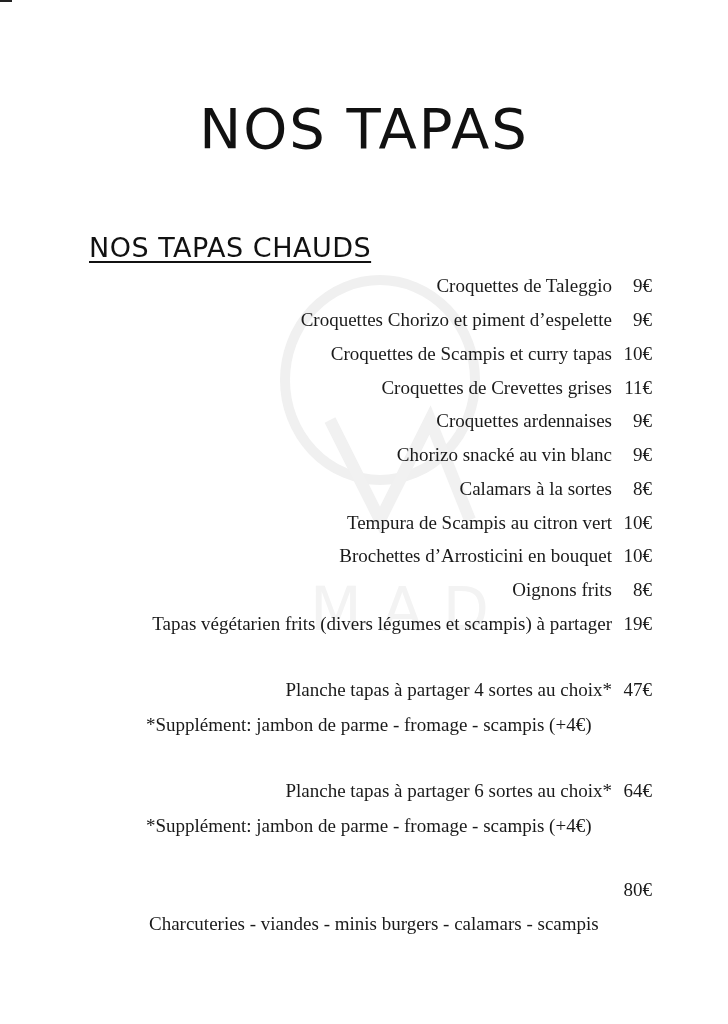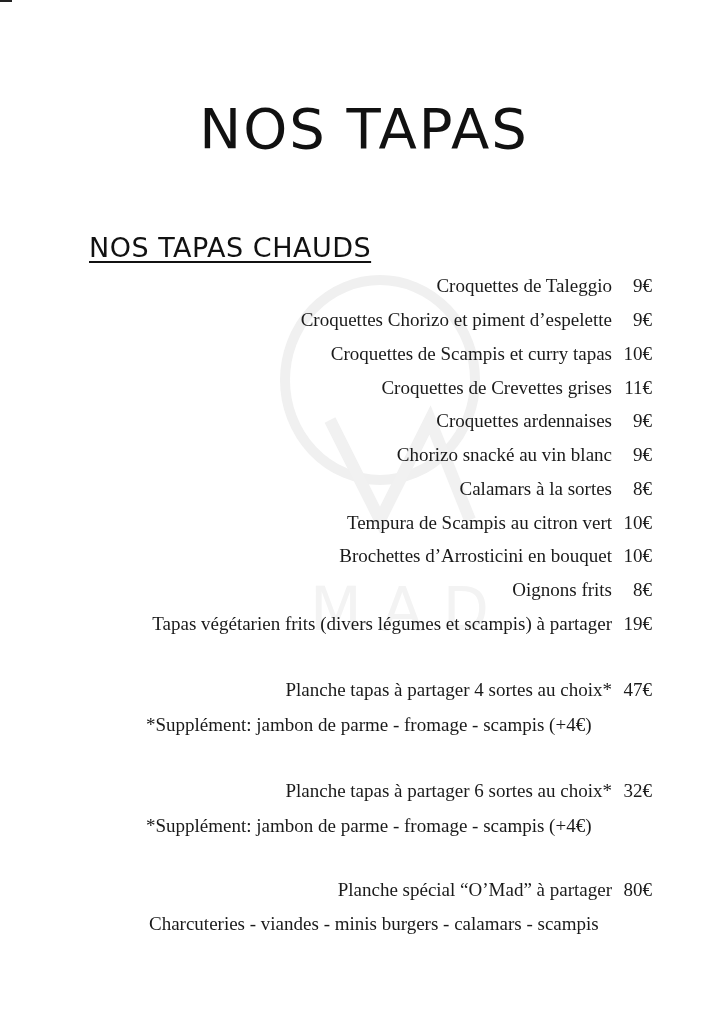--- a/index.html
+++ b/index.html
@@ -94,21 +94,20 @@
 </div>
 
 <div class="row" style="top:678px; left:97px; width:555px">
   <span>Planche tapas à partager 4 sortes au choix*</span>
   <span class="price">47€</span>
 </div>
 <div class="sub" style="top:713px; left:146px">*Supplément: jambon de parme - fromage - scampis (+4€)</div>
 
 <div class="row" style="top:779px; left:97px; width:555px">
   <span>Planche tapas à partager 6 sortes au choix*</span>
-  <span class="price">32€</span>
+  <span class="price">64€</span>
 </div>
 <div class="sub" style="top:814px; left:146px">*Supplément: jambon de parme - fromage - scampis (+4€)</div>
 
 <div class="row" style="top:878px; left:99px; width:553px">
-  <span>Planche spécial “O’Mad” à partager</span>
   <span class="price">80€</span>
 </div>
 <div class="sub" style="top:912px; left:149px">Charcuteries - viandes - minis burgers - calamars - scampis</div>
 
 </body></html>

